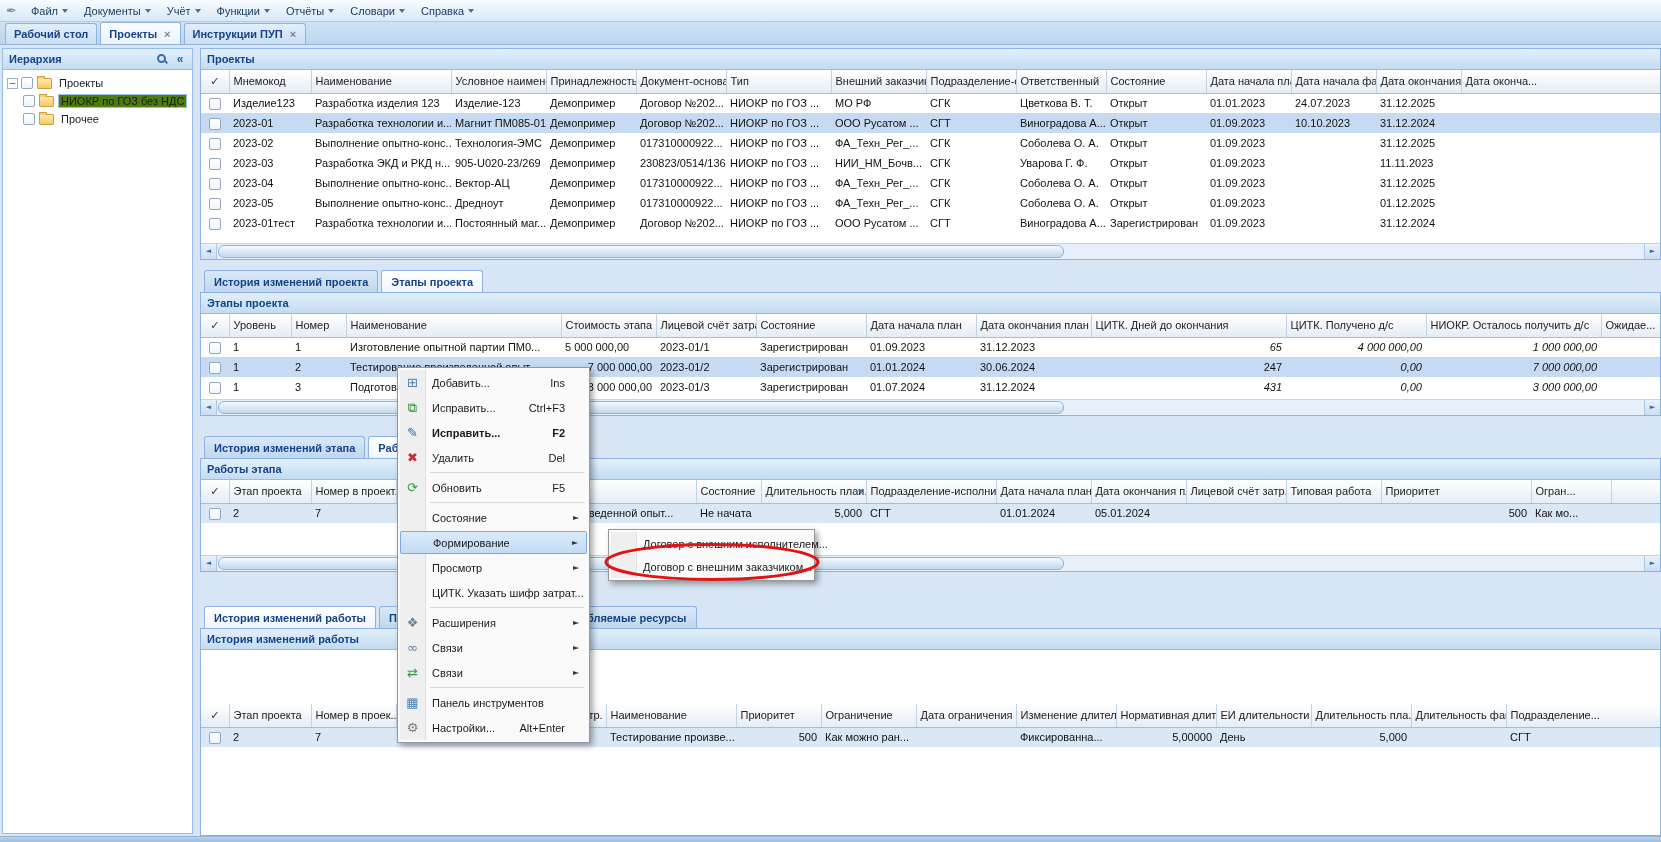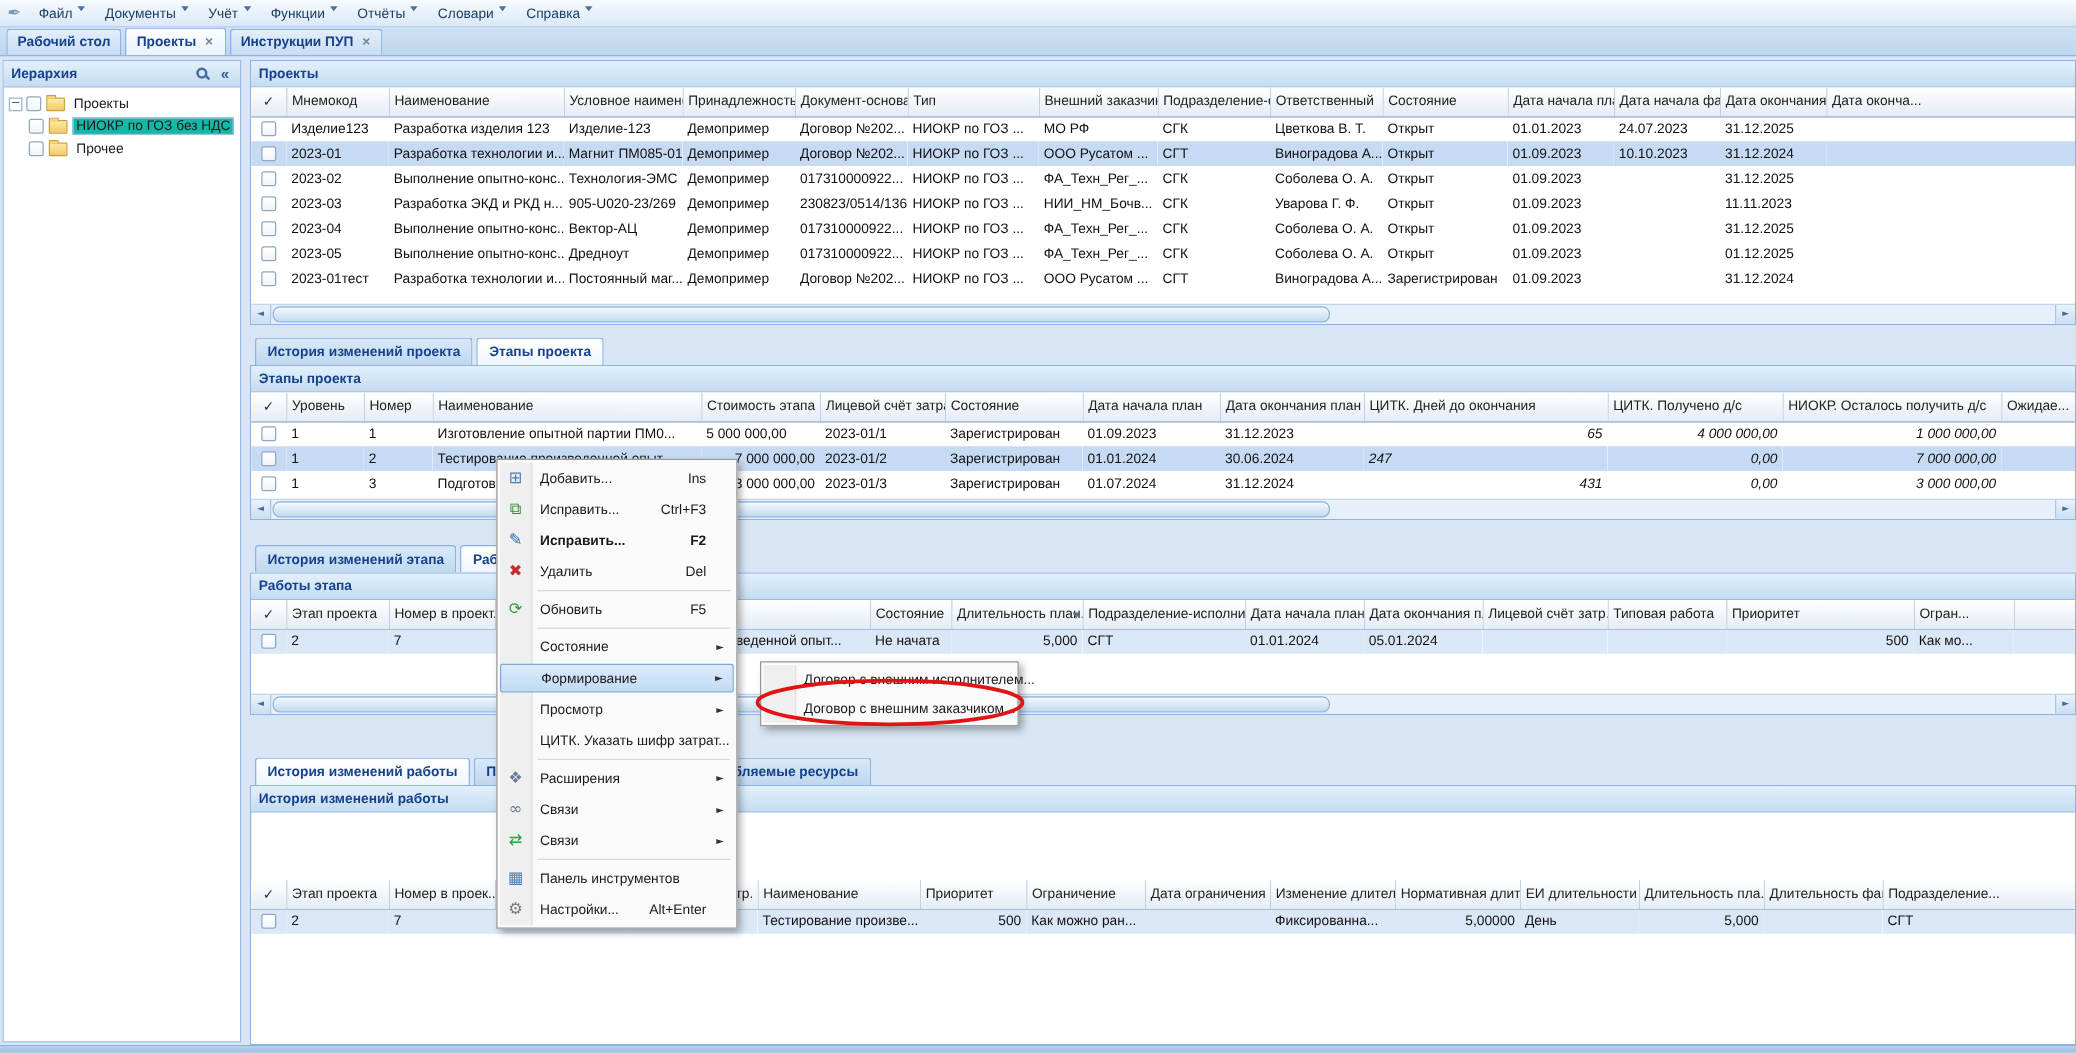--- a/index.html
+++ b/index.html
@@ -6,21 +6,21 @@
   body{
     width:1661px;height:842px;position:relative;overflow:hidden;
     background:#d7e5f4;
     font-family:"Liberation Sans",sans-serif;font-size:11px;
   }
   
   .menubar{position:absolute;left:0;top:0;width:100%;height:22px;box-sizing:border-box;
     background:linear-gradient(#f7fbff,#d9e8f6);border-bottom:1px solid #b3cce6;
     display:flex;align-items:center;padding-left:3px;z-index:20}
   .app-logo{font-family:"DejaVu Sans",sans-serif;color:#7d95b0;font-size:13px;margin:0 6px 0 3px}
-  .mtop{display:flex;align-items:flex-start;gap:4px;padding:3px 8px;color:#1c3e63;cursor:default}
+  .mtop{display:flex;align-items:center;gap:4px;padding:3px 8px;color:#1c3e63;cursor:default}
   .caret{width:0;height:0;border-left:3px solid transparent;border-right:3px solid transparent;border-top:4px solid #4d6f96}
   
   .tabstrip{position:absolute;left:0;top:22px;width:100%;height:23px;box-sizing:border-box;
     background:linear-gradient(#cfe2f4,#bdd6ec);border-bottom:1px solid #93b5da;
     display:flex;align-items:flex-end;gap:3px;padding-left:5px;z-index:20}
   .tab{height:20px;display:flex;align-items:center;padding:0 8px;border:1px solid #8db2e3;border-bottom:none;
     border-radius:3px 3px 0 0;background:linear-gradient(#e3eefb,#c9ddf2);color:#15428b;font-weight:bold;white-space:nowrap}
   .tab.active{background:linear-gradient(#fdfeff,#e9f2fb);height:21px}
   .tclose{margin-left:6px;color:#76839b;font-weight:bold;font-size:11px;line-height:10px;padding:0 1px}
   
@@ -39,21 +39,21 @@
   .texp{width:11px;height:11px;border:1px solid #9ab4cf;background:#fff;color:#444;font-size:9px;line-height:9px;
     text-align:center;margin-right:3px;flex:none;box-sizing:border-box;font-family:"DejaVu Sans",sans-serif}
   .cb{display:inline-block;width:12px;height:12px;border:1px solid #92a7bd;background:linear-gradient(#fff,#f0f5fa);
     border-radius:2px;flex:none;box-sizing:border-box}
   .tnode .cb{margin-right:3px}
   .folder{width:15px;height:11px;background:linear-gradient(#ffe9a2,#f5c96c);border:1px solid #c9a23f;border-radius:1px;
     position:relative;margin:0 4px 0 1px;display:inline-block;flex:none;box-sizing:border-box}
   .folder::before{content:"";position:absolute;top:-3px;left:-1px;width:6px;height:2px;background:#f5d27e;
     border:1px solid #c9a23f;border-bottom:none;border-radius:1px 1px 0 0}
   .tlbl{padding:1px 3px;color:#1b1b1b}
-  .tlbl.sel{background:#14b8a6;border:1px solid #9cbfe4;padding:0 2px}
+  .tlbl.sel{background:#4d7c0f;border:1px solid #9cbfe4;padding:0 2px}
   .splitter{position:absolute;left:193px;top:45px;width:7px;bottom:6px;z-index:5}
   
   .content{position:absolute;left:200px;top:45px;right:0;bottom:6px;overflow:hidden;z-index:5}
   .panel{position:absolute;left:0;right:0;background:#fff;border:1px solid #8db2e3;box-sizing:border-box}
   .panel-title{height:21px;background:linear-gradient(#e2f0fc,#c4dbf0);border-bottom:1px solid #99bbe8;
     color:#15428b;font-weight:bold;padding:4px 6px 0;box-sizing:border-box}
   .gridwrap{position:absolute;left:0;right:0;overflow:hidden;background:#fff}
   .sec-projects{top:3px;height:212px}
   .sec-projects .gridwrap{top:21px;bottom:16px}
   .st1{top:225px}
@@ -418,21 +418,21 @@
             <tr class="row sel strong">
               <td class="checkcell"><span class="cb"></span></td>
               <td>1</td>
               <td>2</td>
               <td>Тестирование произведенной опыт...</td>
               <td style="text-align: right;">7 000 000,00</td>
               <td>2023-01/2</td>
               <td>Зарегистрирован</td>
               <td>01.01.2024</td>
               <td>30.06.2024</td>
-              <td style="text-align: left; font-style: italic;">247</td>
+              <td style="text-align: right; ">247</td>
               <td style="text-align: right; font-style: italic;">0,00</td>
               <td style="text-align: right; font-style: italic;">7 000 000,00</td>
               <td></td>
             </tr>
             <tr class="row">
               <td class="checkcell"><span class="cb"></span></td>
               <td>1</td>
               <td>3</td>
               <td>Подготовка производства изделий...</td>
               <td style="text-align: right;">3 000 000,00</td>

